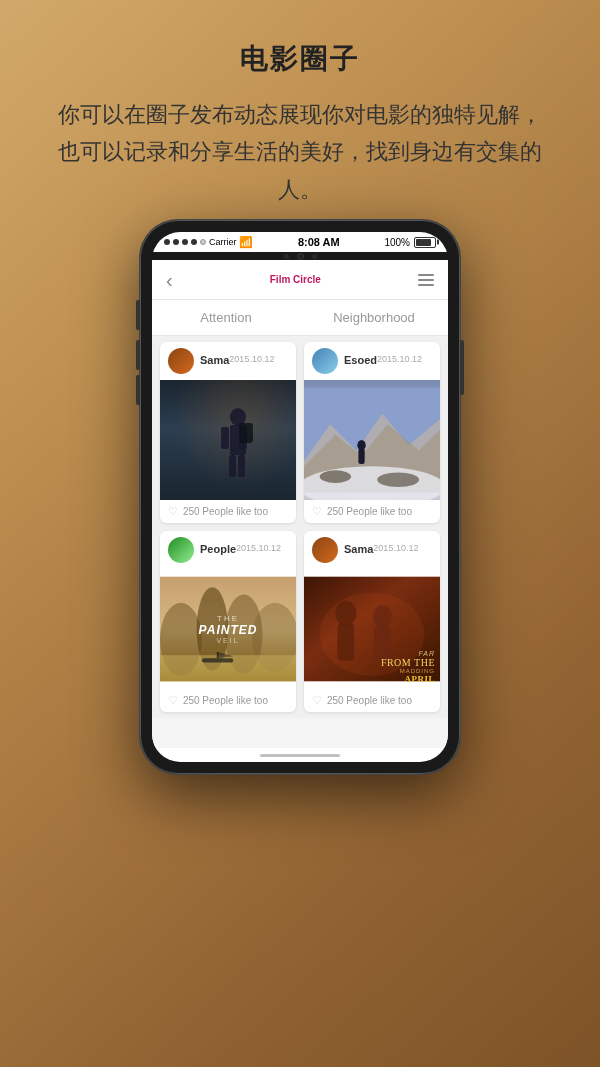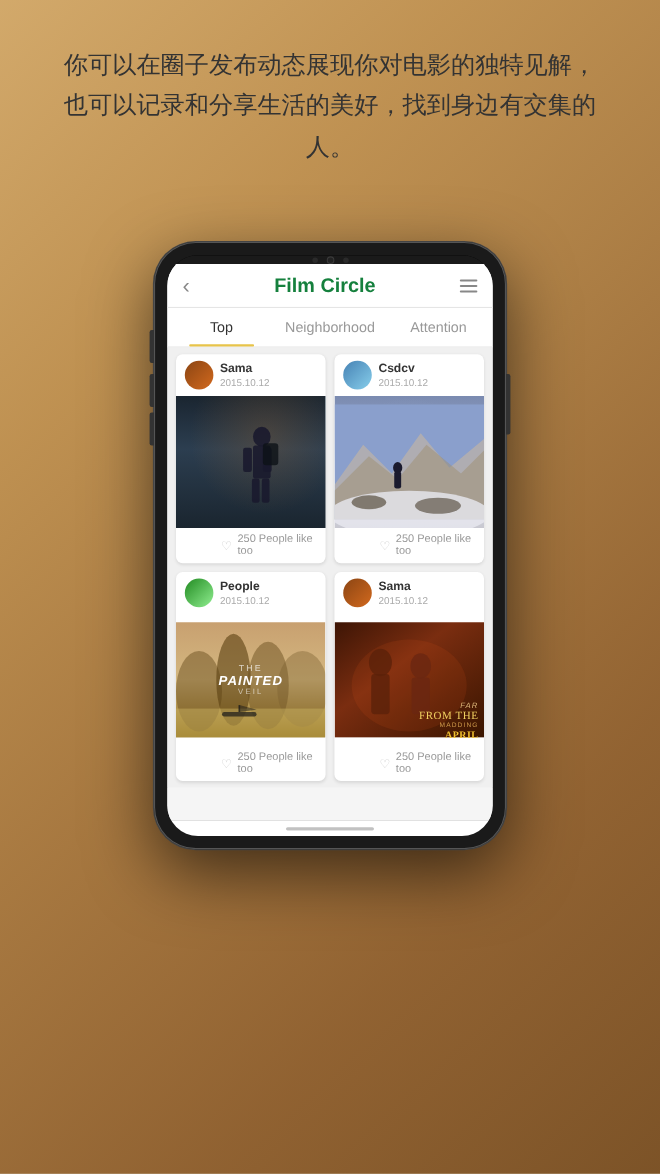--- a/index.html
+++ b/index.html
@@ -178,23 +178,23 @@
       padding: 0 14px;
       border-bottom: 1px solid #e5e5e5;
     }
     .nav-back {
       font-size: 20px;
       color: #888;
       font-weight: 300;
       line-height: 1;
     }
     .nav-title {
-      font-size: 18px;
+      font-size: 10px;
       font-weight: 600;
-      color: #15803d;
+      color: #be185d;
     }
     .nav-menu {
       display: flex;
       flex-direction: column;
       gap: 3px;
     }
     .nav-menu-line {
       width: 16px;
       height: 2px;
       background: #888;
@@ -261,21 +261,21 @@
       flex-shrink: 0;
     }
     
     .avatar-1 { background: linear-gradient(135deg, #8B4513, #D2691E); }
     .avatar-2 { background: linear-gradient(135deg, #4682B4, #87CEEB); }
     .avatar-3 { background: linear-gradient(135deg, #228B22, #90EE90); }
     .avatar-4 { background: linear-gradient(135deg, #8B4513, #D2691E); }
 
     .card-meta {
       display: flex;
-      flex-direction: column;
+      flex-direction: row;
       flex: 1;
     }
     .card-username {
       font-size: 11px;
       font-weight: 600;
       color: #333;
       line-height: 1.2;
     }
     .card-date {
       font-size: 9px;
@@ -366,21 +366,20 @@
       font-weight: 700;
       color: #f0c030;
       letter-spacing: 0.5px;
     }
 
     .card-footer {
       padding: 5px 8px;
       display: flex;
       align-items: center;
       gap: 5px;
-      margin-left: 33px;
     }
     .heart-icon {
       font-size: 11px;
       color: #ccc;
     }
     .like-count {
       font-size: 10px;
       color: #999;
     }
 
@@ -412,55 +411,71 @@
       border-radius: 2px;
       opacity: 0.3;
     }
   </style>
 </head>
 <body>
 
 <div class="bg-overlay"></div>
 
 <div class="top-text">
+  <div class="top-title">电影圈子</div>
   <div class="top-desc">你可以在圈子发布动态展现你对电影的独特见解，也可以记录和分享生活的美好，找到身边有交集的人。</div>
 </div>
 
 <div class="phone-wrapper">
   <div class="phone-outer">
     <div class="phone-screen-outer">
 
+      <div class="status-bar">
+        <div class="status-left">
+          <div class="status-dot"></div>
+          <div class="status-dot"></div>
+          <div class="status-dot"></div>
+          <div class="status-dot"></div>
+          <div class="status-dot off"></div>
+          <span class="status-signal">Carrier</span>
+          <span class="status-wifi">📶</span>
+        </div>
+        <div class="status-center">8:08 AM</div>
+        <div class="status-right">
+          <span>100%</span>
+          <div class="battery-icon">
+            <div class="battery-fill"></div>
+          </div>
+        </div>
+      </div>
 
       <div class="camera-area">
         <div class="camera-dot"></div>
         <div class="camera-lens"></div>
         <div class="camera-dot"></div>
       </div>
 
       <div class="app-content">
 
         <div class="nav-bar">
           <span class="nav-back">‹</span>
           <span class="nav-title">Film Circle</span>
           <div class="nav-menu">
             <div class="nav-menu-line"></div>
             <div class="nav-menu-line"></div>
             <div class="nav-menu-line"></div>
           </div>
         </div>
 
         <div class="tabs-bar">
-          <div class="tab-item active">
-            <span>Top</span>
+          <div class="tab-item">
+            <span>Attention</span>
           </div>
           <div class="tab-item">
             <span>Neighborhood</span>
-          </div>
-          <div class="tab-item">
-            <span>Attention</span>
           </div>
         </div>
 
         <div class="feed">
 
           <div class="feed-card">
             <div class="card-header">
               <div class="card-avatar avatar-1"></div>
               <div class="card-meta">
                 <span class="card-username">Sama</span>
@@ -485,21 +500,21 @@
             <div class="card-footer">
               <span class="heart-icon">♡</span>
               <span class="like-count">250 People like too</span>
             </div>
           </div>
 
           <div class="feed-card">
             <div class="card-header">
               <div class="card-avatar avatar-2"></div>
               <div class="card-meta">
-                <span class="card-username">Csdcv</span>
+                <span class="card-username">Esoed</span>
                 <span class="card-date">2015.10.12</span>
               </div>
             </div>
             <div class="card-image">
               <div class="figure-snow"></div>
               <svg width="100%" height="100%" viewBox="0 0 130 100" style="position:absolute;top:0;left:0;">
 
                 <rect width="130" height="100" fill="#8a9fcc"></rect>
 
                 <polygon points="0,70 25,35 50,60 75,25 100,55 130,30 130,100 0,100" fill="#c8b8a0" opacity="0.6"></polygon>

